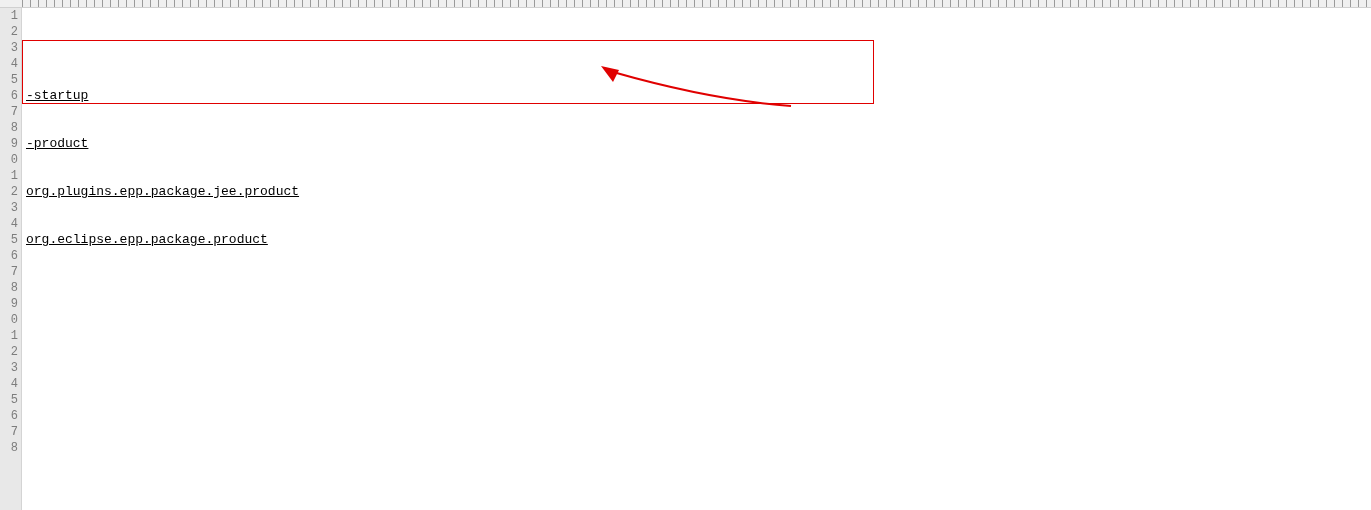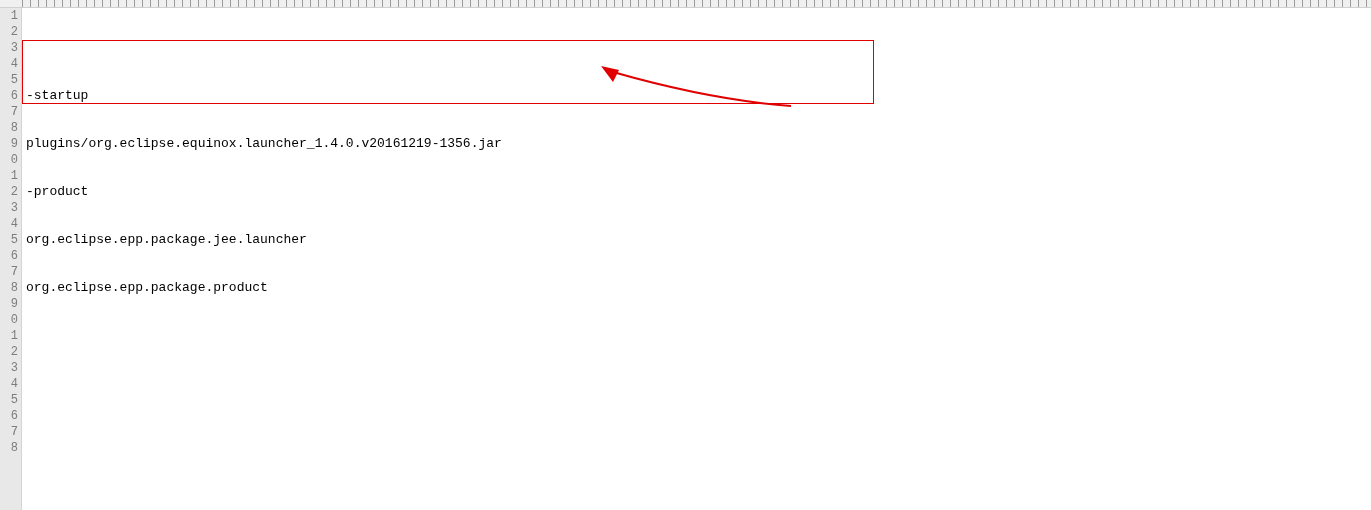--- a/index.html
+++ b/index.html
@@ -50,21 +50,21 @@
   }
   .gutter div { height: 16px; }
   .code {
     position: relative;
     flex: 1;
     padding-left: 4px;
     line-height: 16px;
     white-space: pre;
   }
   .code .line { height: 16px; }
-  .code .line span { white-space: pre; }
+  .code .line span { white-space: pre; text-decoration: underline; }
   
   .red-box {
     position: absolute;
     left: 0px;
     top: 32px; 
     height: 64px; 
     width: 852px;
     border: 1px solid #e00000;
     pointer-events: none;
     box-sizing: border-box;
@@ -124,23 +124,22 @@
   <div class="code">
     <div class="red-box"></div>
     <div class="arrow">
       <svg viewBox="0 0 190 40">
         <path class="arrow-path" d="M190,40 Q110,34 12,6"></path>
         <polygon class="arrow-head" points="0,0 18,4 12,16"></polygon>
       </svg>
     </div>
 
     <div class="line"><span>-startup</span></div>
-    <div class="line"><span>plugins/org.eclipse.equinox.launcher_1.4.0.v20161219-1356.jar</span></div>
     <div class="line"><span>-product</span></div>
-    <div class="line"><span>org.eclipse.epp.package.jee.launcher</span></div>
+    <div class="line"><span>org.plugins.epp.package.jee.product</span></div>
     <div class="line"><span>org.eclipse.epp.package.product</span></div>
     
     
     
     
     
     
     
     
     

